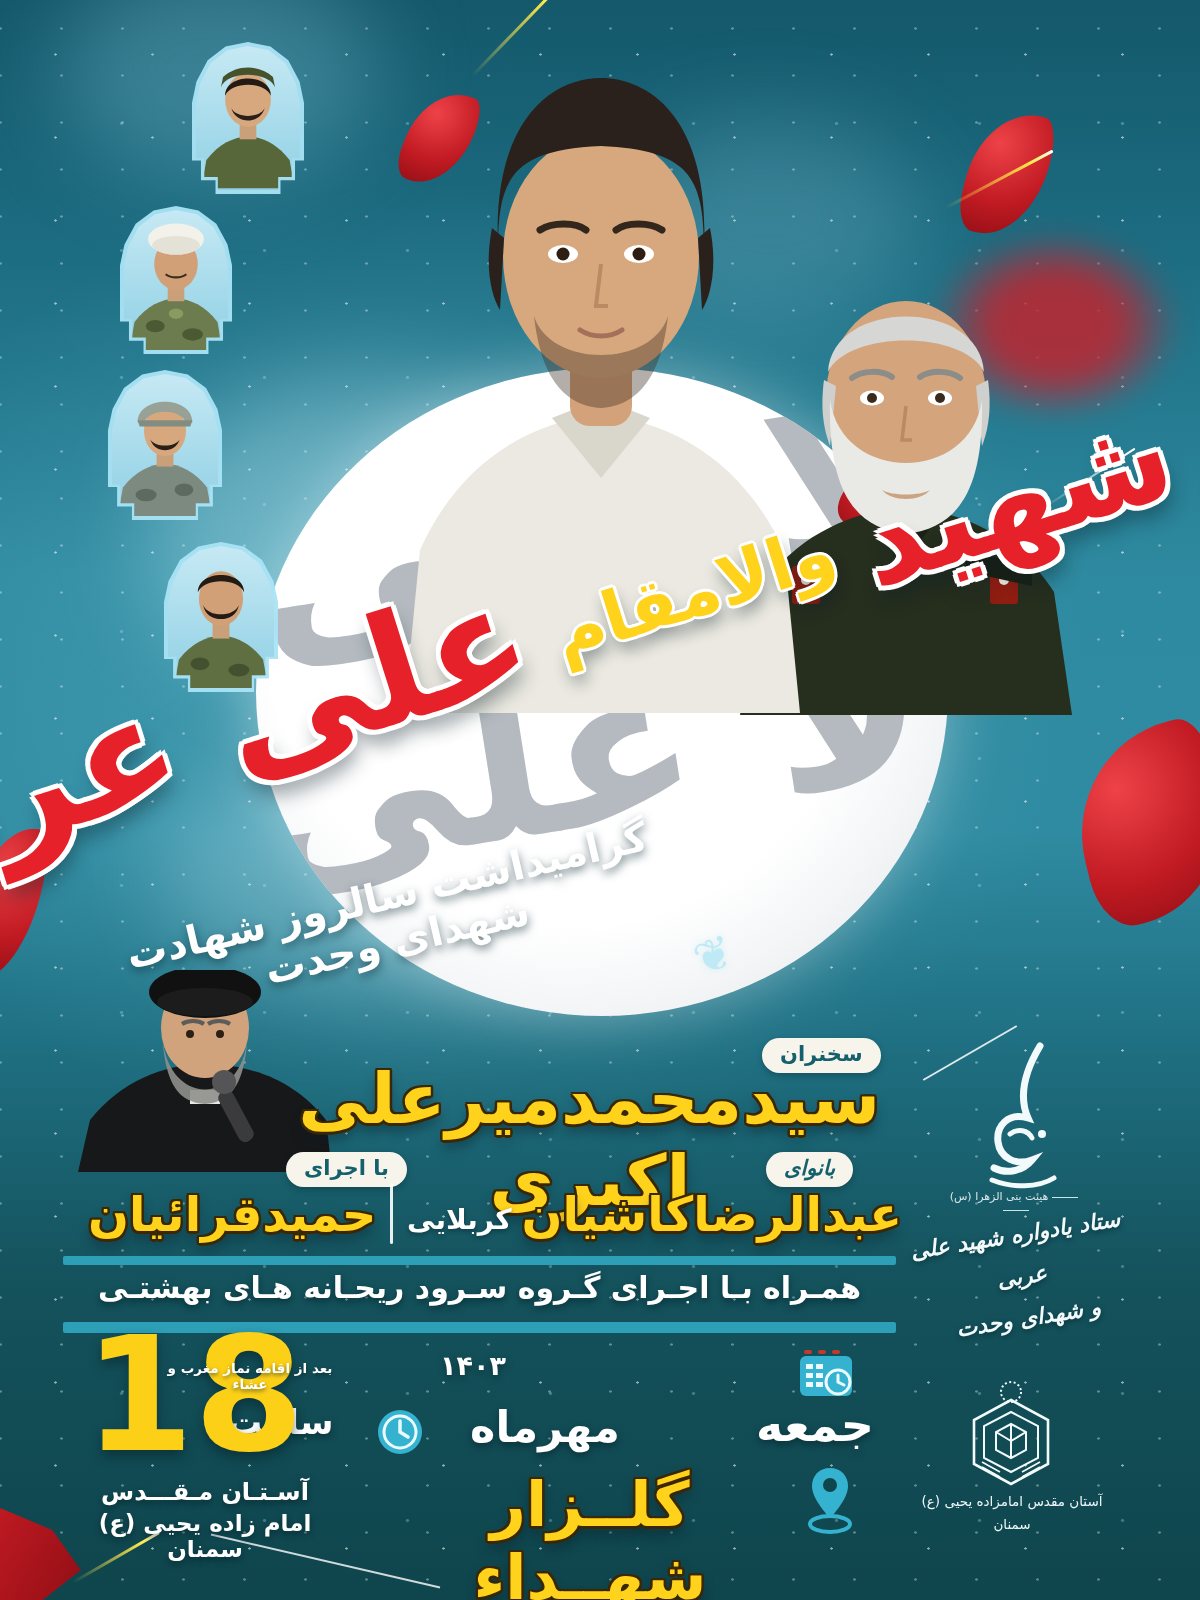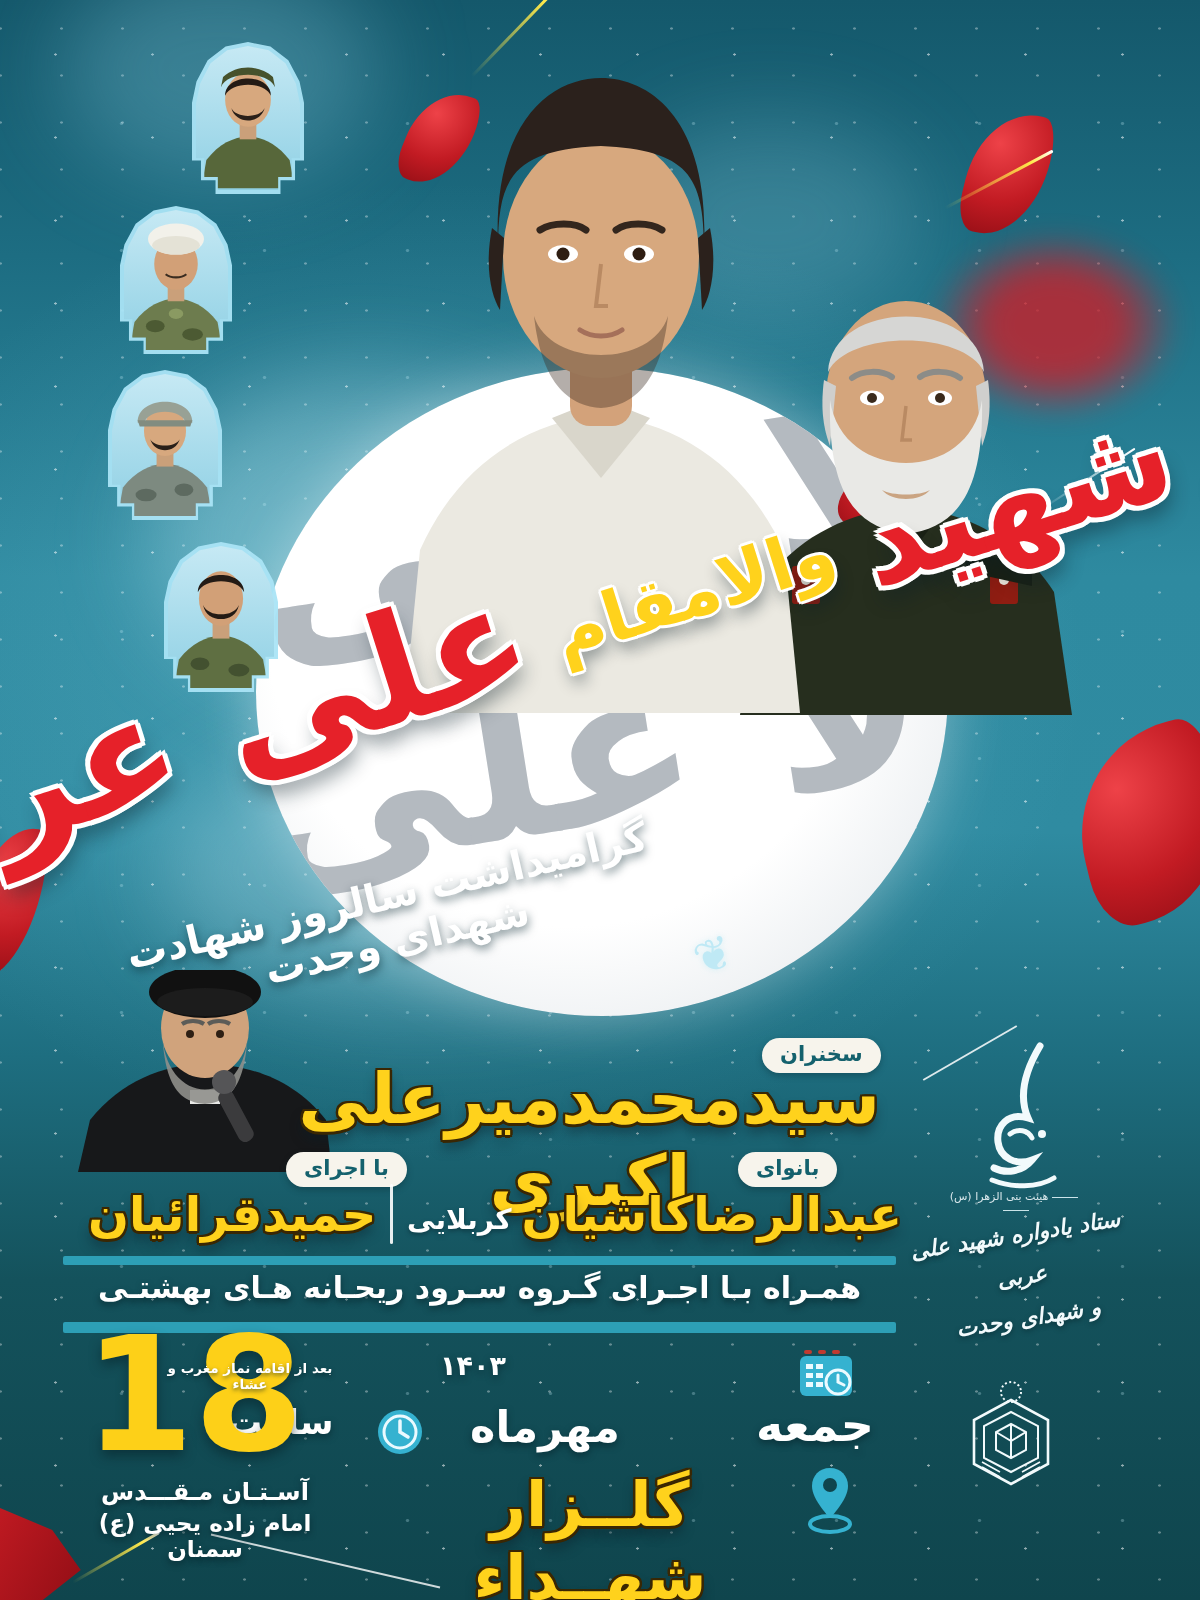--- a/index.html
+++ b/index.html
@@ -261,21 +261,21 @@
       <circle cx="112" cy="64" r="4" fill="#2d1f14"></circle>
         <circle cx="142" cy="64" r="4" fill="#2d1f14"></circle>
       <rect x="150" y="118" width="16" height="56" rx="7" transform="rotate(-28 158 146)" fill="#3b3b3d"></rect>
       <circle cx="146" cy="112" r="12" fill="#555557"></circle>
     </svg>
   </div>
 
   <span class="pill" style="left:762px;top:1038px;">سخنران</span>
   <div class="yname speaker-name">سیدمحمدمیرعلی اکبری</div>
 
-  <span class="pill" style="left:738px;top:1152px;">بانوای</span>
+  <span class="pill" style="left:766px;top:1152px;font-style:italic;">بانوای</span>
   <span class="pill" style="left:286px;top:1152px;">با اجرای</span>
 
   <div class="names-row">
     <div class="vocal-group">
       <span class="yname vocal-name">عبدالرضاکاشیان</span>
       <span class="vocal-prefix">کربلایی</span>
     </div>
     <div class="vdivider"></div>
     <span class="yname performer-name">حمیدقرائیان</span>
   </div>
@@ -351,15 +351,19 @@
       <path d="M59,46 L74,54 L74,72 L59,80 L44,72 L44,54 Z" fill="none" stroke="#f2fafc" stroke-width="2"></path>
       <path d="M59,46 L59,63 L74,54 M59,63 L44,54 M59,63 L59,80" stroke="#f2fafc" stroke-width="2" fill="none"></path>
       <g stroke="#f2fafc" stroke-width="1.6">
           <path d="M30,84 L48,94"></path>
           <path d="M30,89 L48,99"></path>
           <path d="M88,84 L70,94"></path>
           <path d="M88,89 L70,99"></path>
         </g>
     </svg>
   </div>
+  <div class="astan-caption">
+    <div>آستان مقدس امامزاده یحیی (ع)</div>
+    <div>سمنان</div>
+  </div>
 
   <div class="bottom-line"></div>
 </div>
 
 </body></html>

